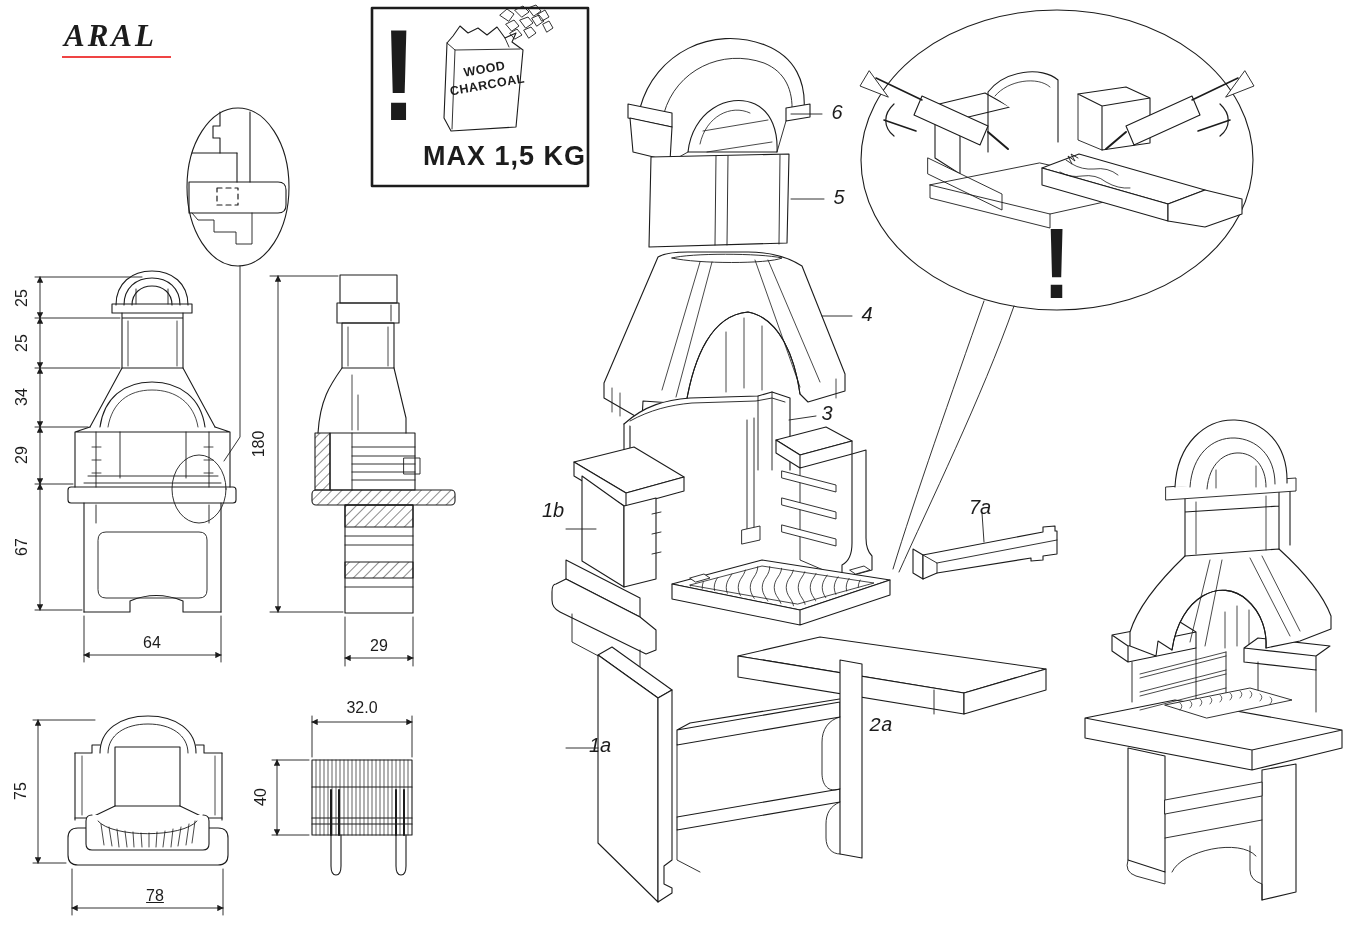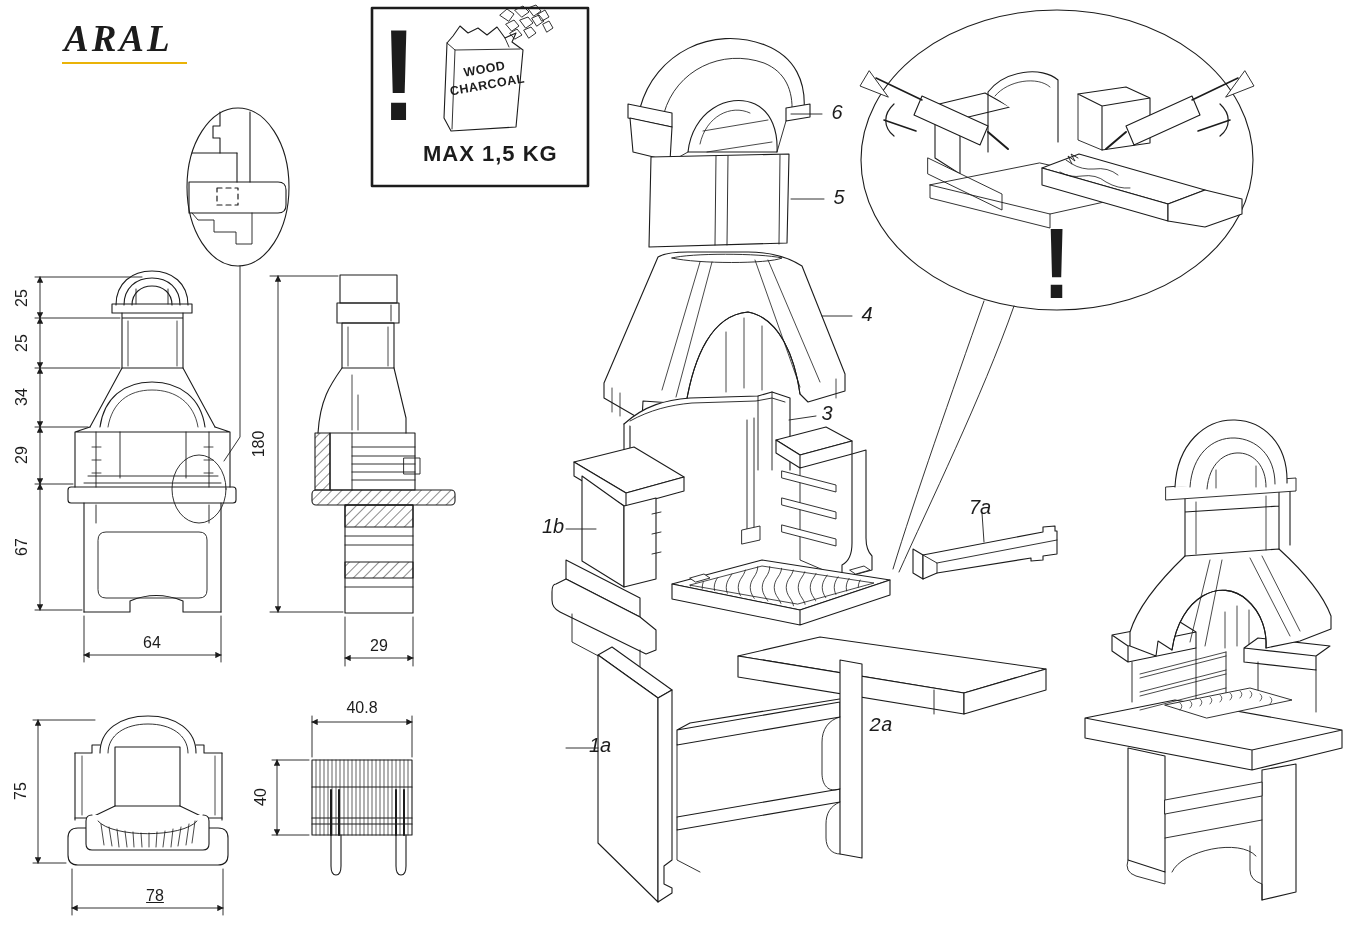--- a/index.html
+++ b/index.html
@@ -1,26 +1,26 @@
 <!DOCTYPE html>
 <html><head>
 <meta charset="utf-8">
 <style>
   html,body{margin:0;padding:0;background:#fff;}
   .stage{position:relative;width:1347px;height:939px;background:#ffffff;overflow:hidden;
          font-family:"Liberation Sans",sans-serif;color:#1c1c1c;}
   svg.art{position:absolute;left:0;top:0;}
   .txt{position:absolute;line-height:1;white-space:nowrap;}
   .logo{font-family:"Liberation Serif",serif;font-style:italic;font-weight:700;
-        font-size:37px;letter-spacing:3px;border-bottom:2px solid #eab308;padding:0 14px 5px 2px;}
+        font-size:31px;letter-spacing:3px;border-bottom:2px solid #ef4444;padding:0 14px 5px 2px;}
   .dim{font-size:16px;font-weight:400;width:44px;height:18px;text-align:center;}
   .rot{transform:rotate(-90deg);}
   .plabel{font-style:italic;font-size:20px;width:30px;height:22px;text-align:center;}
   .bang{font-weight:700;transform:scaleX(.82);transform-origin:left top;}
-  .maxlbl{font-size:22px;font-weight:700;letter-spacing:1px;}
+  .maxlbl{font-size:27px;font-weight:700;letter-spacing:1px;}
   .bagtxt{transform:rotate(-10deg);font-size:12.5px;font-weight:700;text-align:center;
           letter-spacing:.5px;line-height:1.25;}
   .bagtxt span{display:block;}
 </style>
 </head>
 <body>
 
 <div class="stage">
 
 <svg class="art" width="1347" height="939" viewBox="0 0 1347 939" fill="none" stroke="#1c1c1c" stroke-width="1.1" stroke-linejoin="round" stroke-linecap="round">
@@ -350,27 +350,27 @@
 <div class="txt dim rot" style="left:1px;top:446px;">29</div>
 <div class="txt dim rot" style="left:1px;top:538px;">67</div>
 <div class="txt dim" style="left:130px;top:635px;">64</div>
 
 <div class="txt dim rot" style="left:238px;top:435px;">180</div>
 <div class="txt dim" style="left:357px;top:638px;">29</div>
 
 <div class="txt dim rot" style="left:0px;top:782px;">75</div>
 <div class="txt dim" style="left:133px;top:888px;text-decoration:underline;">78</div>
 
-<div class="txt dim" style="left:340px;top:700px;">40.8</div>
+<div class="txt dim" style="left:340px;top:700px;">32.0</div>
 <div class="txt dim rot" style="left:240px;top:788px;">40</div>
 
 <div class="txt plabel" style="left:822px;top:102px;">6</div>
 <div class="txt plabel" style="left:824px;top:187px;">5</div>
 <div class="txt plabel" style="left:852px;top:304px;">4</div>
 <div class="txt plabel" style="left:812px;top:403px;">3</div>
-<div class="txt plabel" style="left:538px;top:516px;text-align:center;">1b</div>
+<div class="txt plabel" style="left:538px;top:500px;text-align:center;">1b</div>
 <div class="txt plabel" style="left:965px;top:489px;margin-top:8px;">7a</div>
 <div class="txt plabel" style="left:866px;top:716px;font-family:Liberation Mono, monospace;">2a</div>
 <div class="txt plabel" style="left:537px;top:735px;margin-left:48px;">1a</div>
 
 <div class="txt bang" style="left:1043px;top:213px;font-size:100px;">!</div>
 
 </div>
 
 </body></html>

